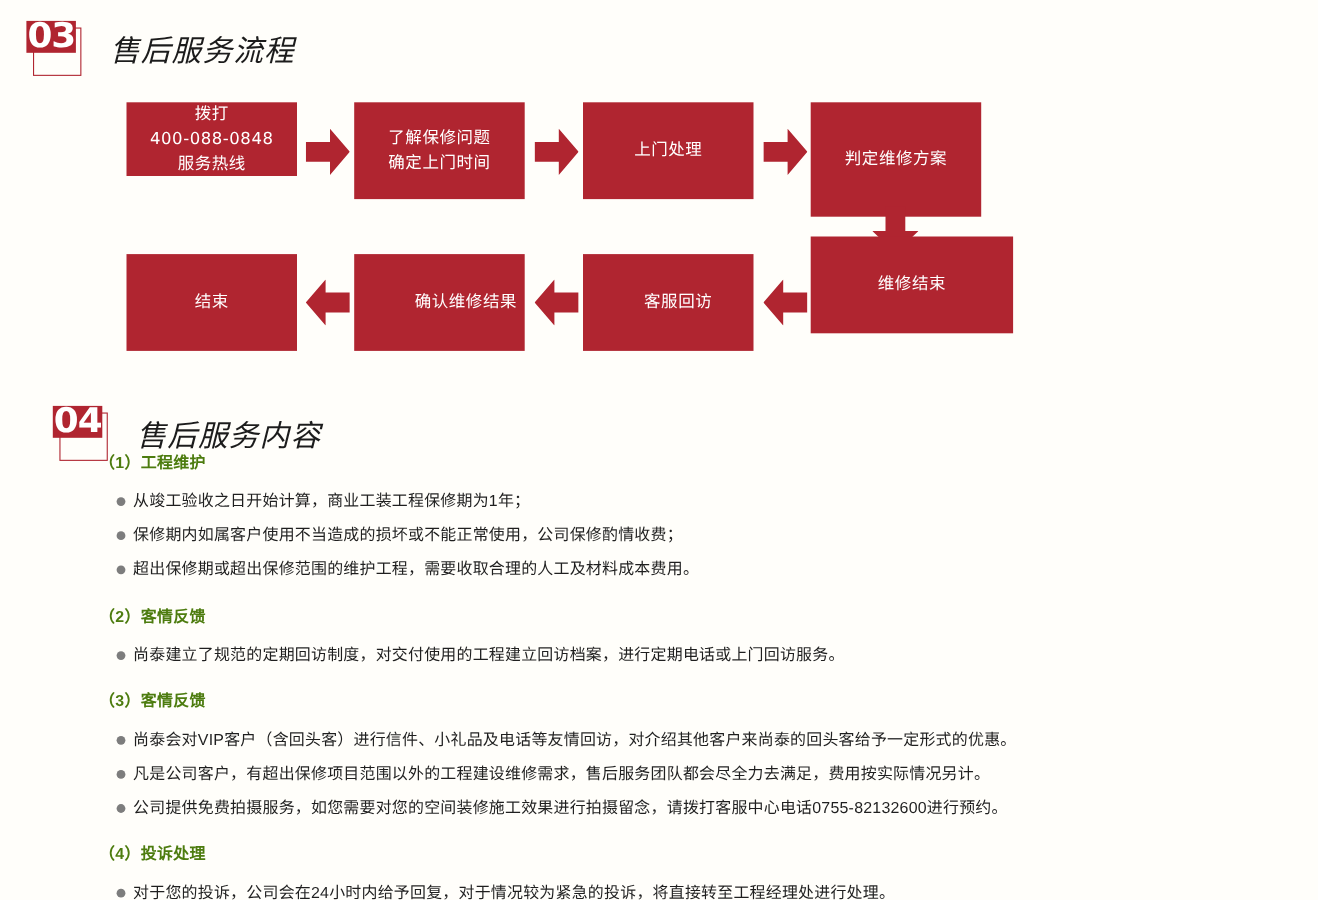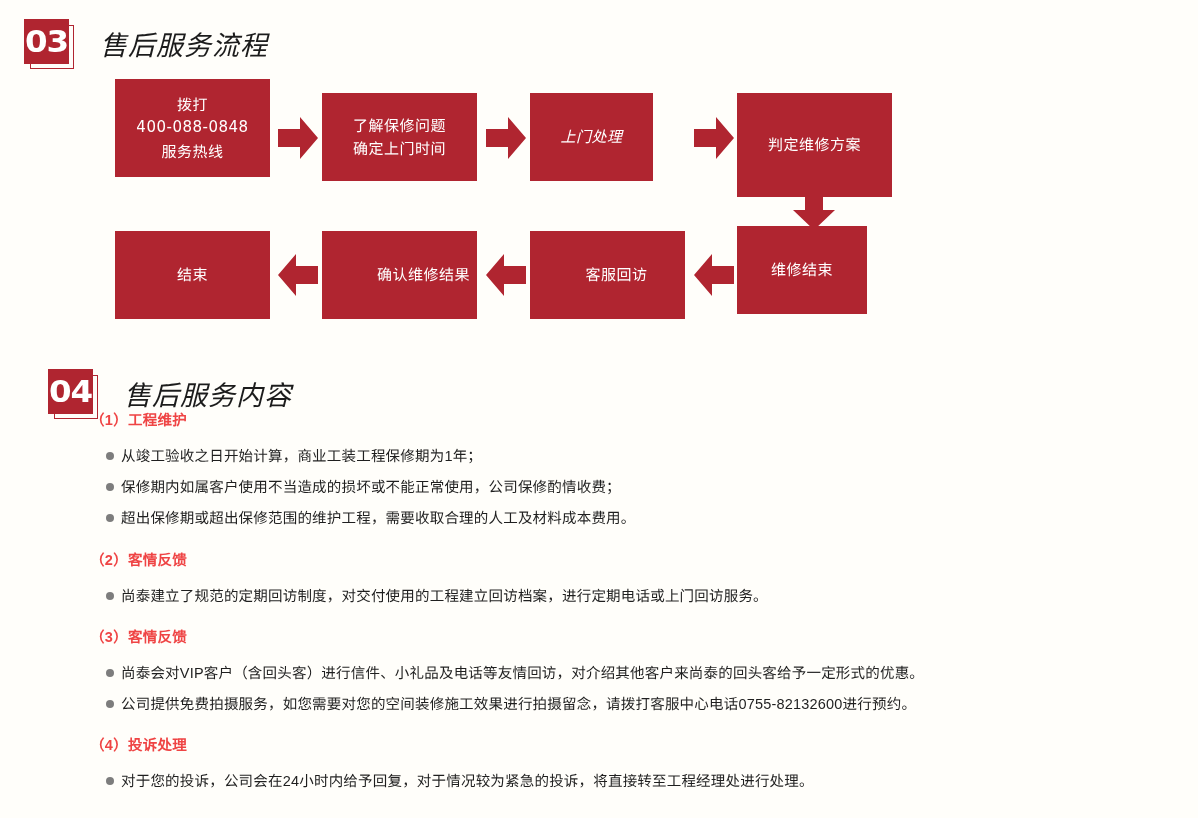--- a/index.html
+++ b/index.html
@@ -36,21 +36,21 @@
     width: 44px;
     height: 44px;
     border: 1.5px solid #b02530;
     box-sizing: border-box;
   }
   .badge-fill {
     position: absolute;
     left: 6px;
     top: 4px;
     width: 45px;
-    height: 45px;
+    height: 29px;
     background: #b02530;
     box-sizing: border-box;
     display: flex;
     align-items: center;
     justify-content: center;
   }
   .badge-num {
     color: #ffffff;
     font-family: "DejaVu Sans", sans-serif;
     font-weight: bold;
@@ -109,21 +109,21 @@
   
   #content {
     position: absolute;
     left: 90px;
     top: 408px;
     width: 1080px;
   }
   .sub-heading {
     font-size: 14.5px;
     font-weight: bold;
-    color: #ef4444;
+    color: #4d7c0f;
     margin: 0 0 9px 0;
     letter-spacing: 0.3px;
   }
   .sub-heading.spaced { margin-top: 17px; }
   .bullet-list {
     list-style: none;
     margin: 16px;
     padding: 0;
   }
   .bullet-item {
@@ -153,21 +153,21 @@
     <div class="badge-outline"></div>
     <div class="badge-fill">
       <span class="badge-num">03</span>
     </div>
   </div>
   <h2 class="section-title">售后服务流程</h2>
 </div>
 
 <div id="flowchart">
 
-  <div class="flow-box" style="left:115px; top:79px; width:155px; height:98px;">
+  <div class="flow-box" style="left:115px; top:93px; width:155px; height:67px;">
     <span class="ln">拨打</span>
     <span class="ln ln-phone">400-088-0848</span>
     <span class="ln">服务热线</span>
   </div>
 
   <div class="arrow" style="left:278px; top:117px;">
     <svg width="40" height="42" viewBox="0 0 40 42" aria-hidden="true">
       <polygon points="0,12 22,12 22,0 40,21 22,42 22,30 0,30" fill="#b02530"></polygon>
     </svg>
   </div>
@@ -176,41 +176,41 @@
     <span class="ln">了解保修问题</span>
     <span class="ln">确定上门时间</span>
   </div>
 
   <div class="arrow" style="left:486px; top:117px;">
     <svg width="40" height="42" viewBox="0 0 40 42" aria-hidden="true">
       <polygon points="0,12 22,12 22,0 40,21 22,42 22,30 0,30" fill="#b02530"></polygon>
     </svg>
   </div>
 
-  <div class="flow-box" style="left:530px; top:93px; width:123px; height:88px;font-style:italic;">
+  <div class="flow-box" style="left:530px; top:93px; width:155px; height:88px;">
     <span class="ln">上门处理</span>
   </div>
 
   <div class="arrow" style="left:694px; top:117px;">
     <svg width="40" height="42" viewBox="0 0 40 42" aria-hidden="true">
       <polygon points="0,12 22,12 22,0 40,21 22,42 22,30 0,30" fill="#b02530"></polygon>
     </svg>
   </div>
 
   <div class="flow-box" style="left:737px; top:93px; width:155px; height:104px;">
     <span class="ln">判定维修方案</span>
   </div>
 
   <div class="arrow" style="left:793px; top:188px;">
     <svg width="42" height="42" viewBox="0 0 42 42" aria-hidden="true">
       <polygon points="12,0 30,0 30,22 42,22 21,42 0,22 12,22" fill="#b02530"></polygon>
     </svg>
   </div>
 
-  <div class="flow-box" style="left:737px; top:226px; width:130px; height:88px;">
+  <div class="flow-box" style="left:737px; top:215px; width:184px; height:88px;">
     <span class="ln">维修结束</span>
   </div>
 
   <div class="arrow" style="left:694px; top:254px;">
     <svg width="40" height="42" viewBox="0 0 40 42" aria-hidden="true">
       <polygon points="40,12 18,12 18,0 0,21 18,42 18,30 40,30" fill="#b02530"></polygon>
     </svg>
   </div>
 
   <div class="flow-box" style="left:530px; top:231px; width:155px; height:88px;padding-left:18px;">
@@ -276,20 +276,24 @@
   </ul>
 
   <h3 class="sub-heading spaced">（3）客情反馈</h3>
   <ul class="bullet-list">
     <li class="bullet-item">
       <span class="bullet-dot"></span>
       <span class="bullet-text">尚泰会对VIP客户（含回头客）进行信件、小礼品及电话等友情回访，对介绍其他客户来尚泰的回头客给予一定形式的优惠。</span>
     </li>
     <li class="bullet-item">
       <span class="bullet-dot"></span>
+      <span class="bullet-text">凡是公司客户，有超出保修项目范围以外的工程建设维修需求，售后服务团队都会尽全力去满足，费用按实际情况另计。</span>
+    </li>
+    <li class="bullet-item">
+      <span class="bullet-dot"></span>
       <span class="bullet-text">公司提供免费拍摄服务，如您需要对您的空间装修施工效果进行拍摄留念，请拨打客服中心电话0755-82132600进行预约。</span>
     </li>
   </ul>
 
   <h3 class="sub-heading spaced">（4）投诉处理</h3>
   <ul class="bullet-list">
     <li class="bullet-item">
       <span class="bullet-dot"></span>
       <span class="bullet-text">对于您的投诉，公司会在24小时内给予回复，对于情况较为紧急的投诉，将直接转至工程经理处进行处理。</span>
     </li>

